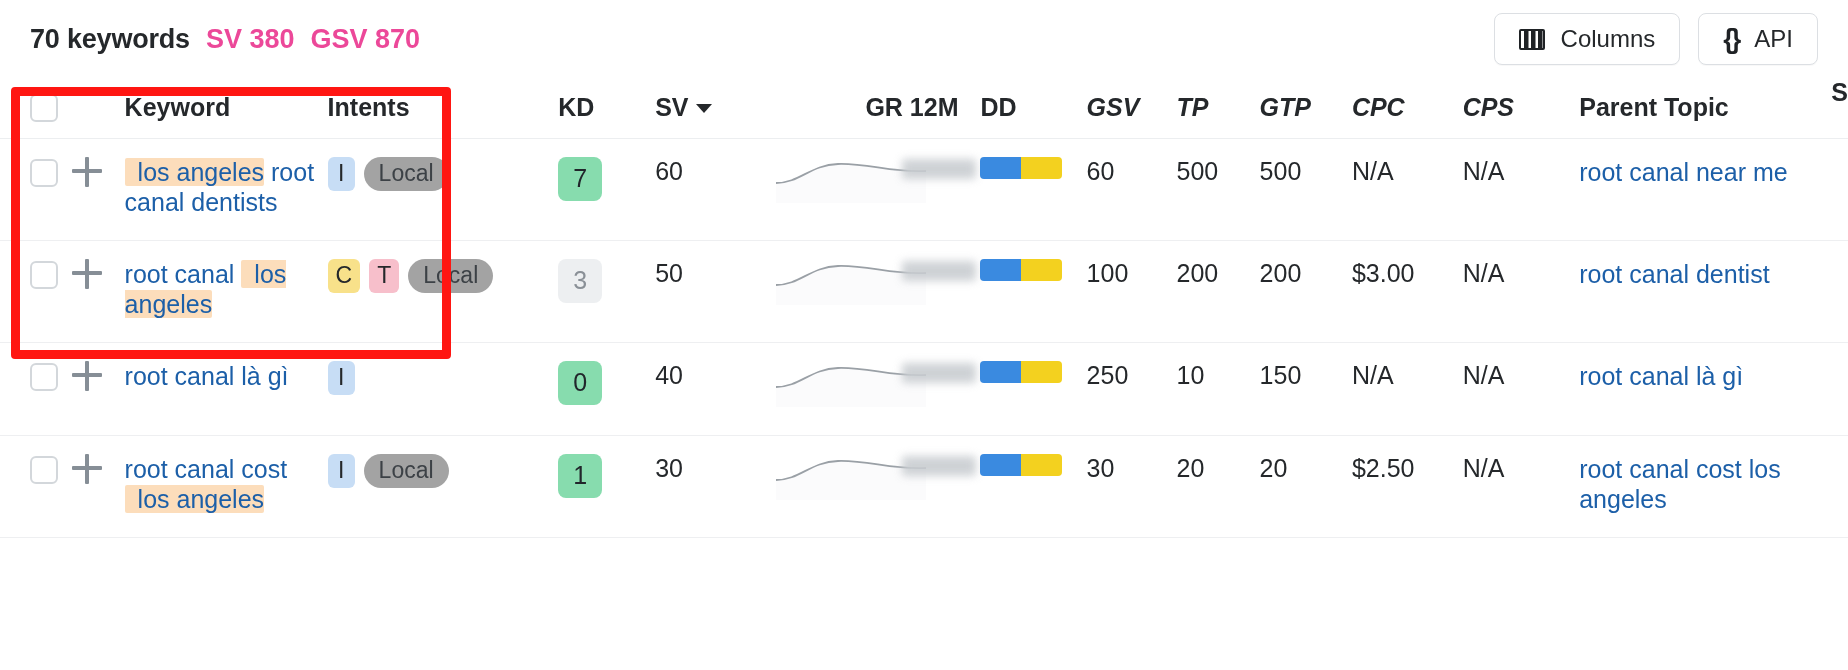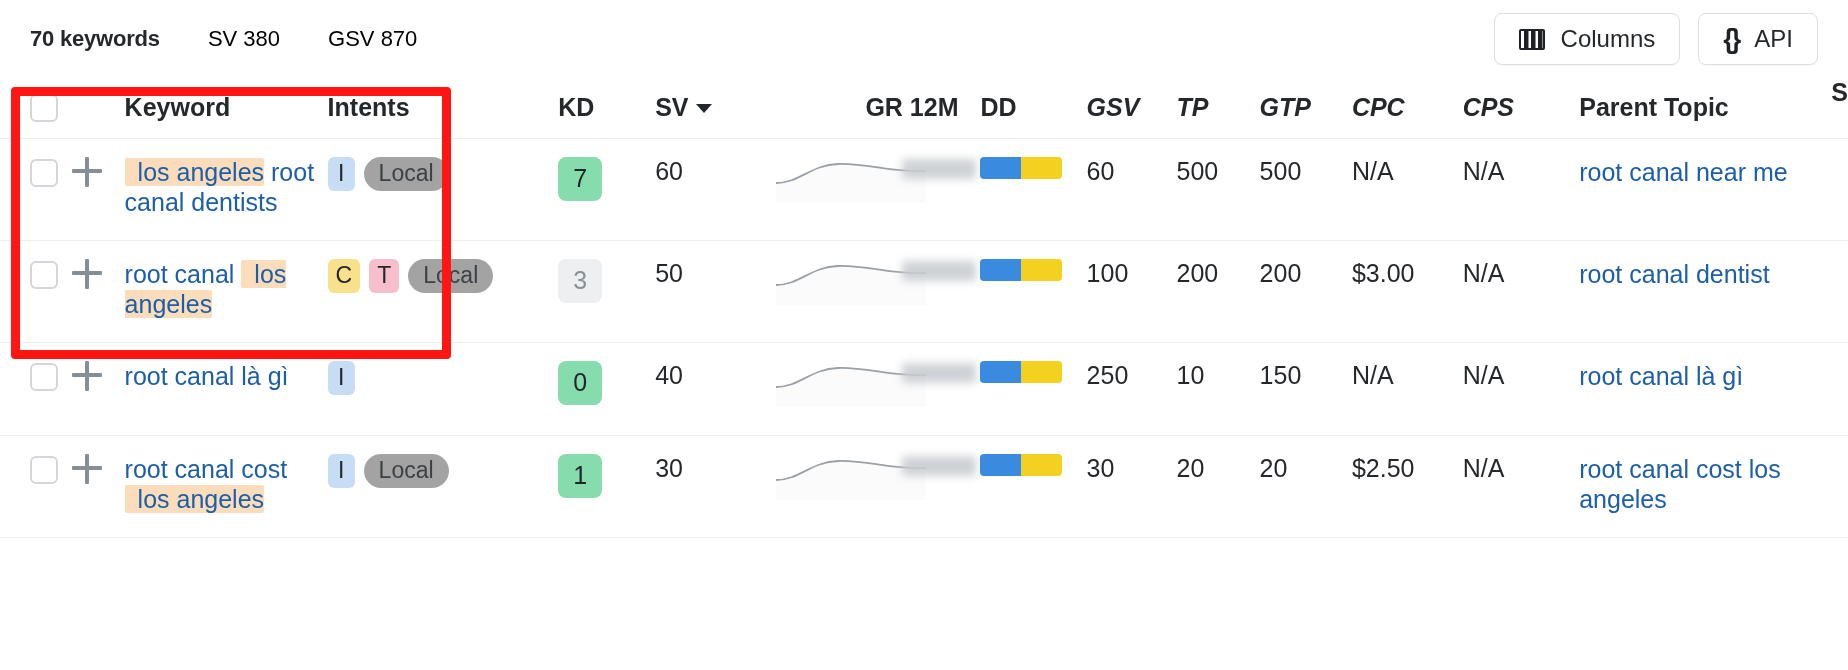--- a/index.html
+++ b/index.html
@@ -21,26 +21,26 @@
   .toolbar {
     height: 78px;
     display: flex;
     align-items: center;
     padding: 0 30px 0 30px;
     position: relative;
   }
   .summary {
     display: flex;
     align-items: flex-start;
-    gap: 32px;
-    font-size: 22px;
+    gap: 16px;
+    font-size: 27px;
     color: #25282b;
   }
   .summary .kw-count { font-weight: 700; letter-spacing: -0.2px; }
-  .summary .metric { font-weight: 400; color: #000000; margin-left: 16px; }
+  .summary .metric { font-weight: 700; color: #ec4899; }
 
   .toolbar-right {
     margin-left: auto;
     display: flex;
     align-items: center;
     gap: 18px;
   }
   .tbtn {
     display: inline-flex;
     align-items: center;

